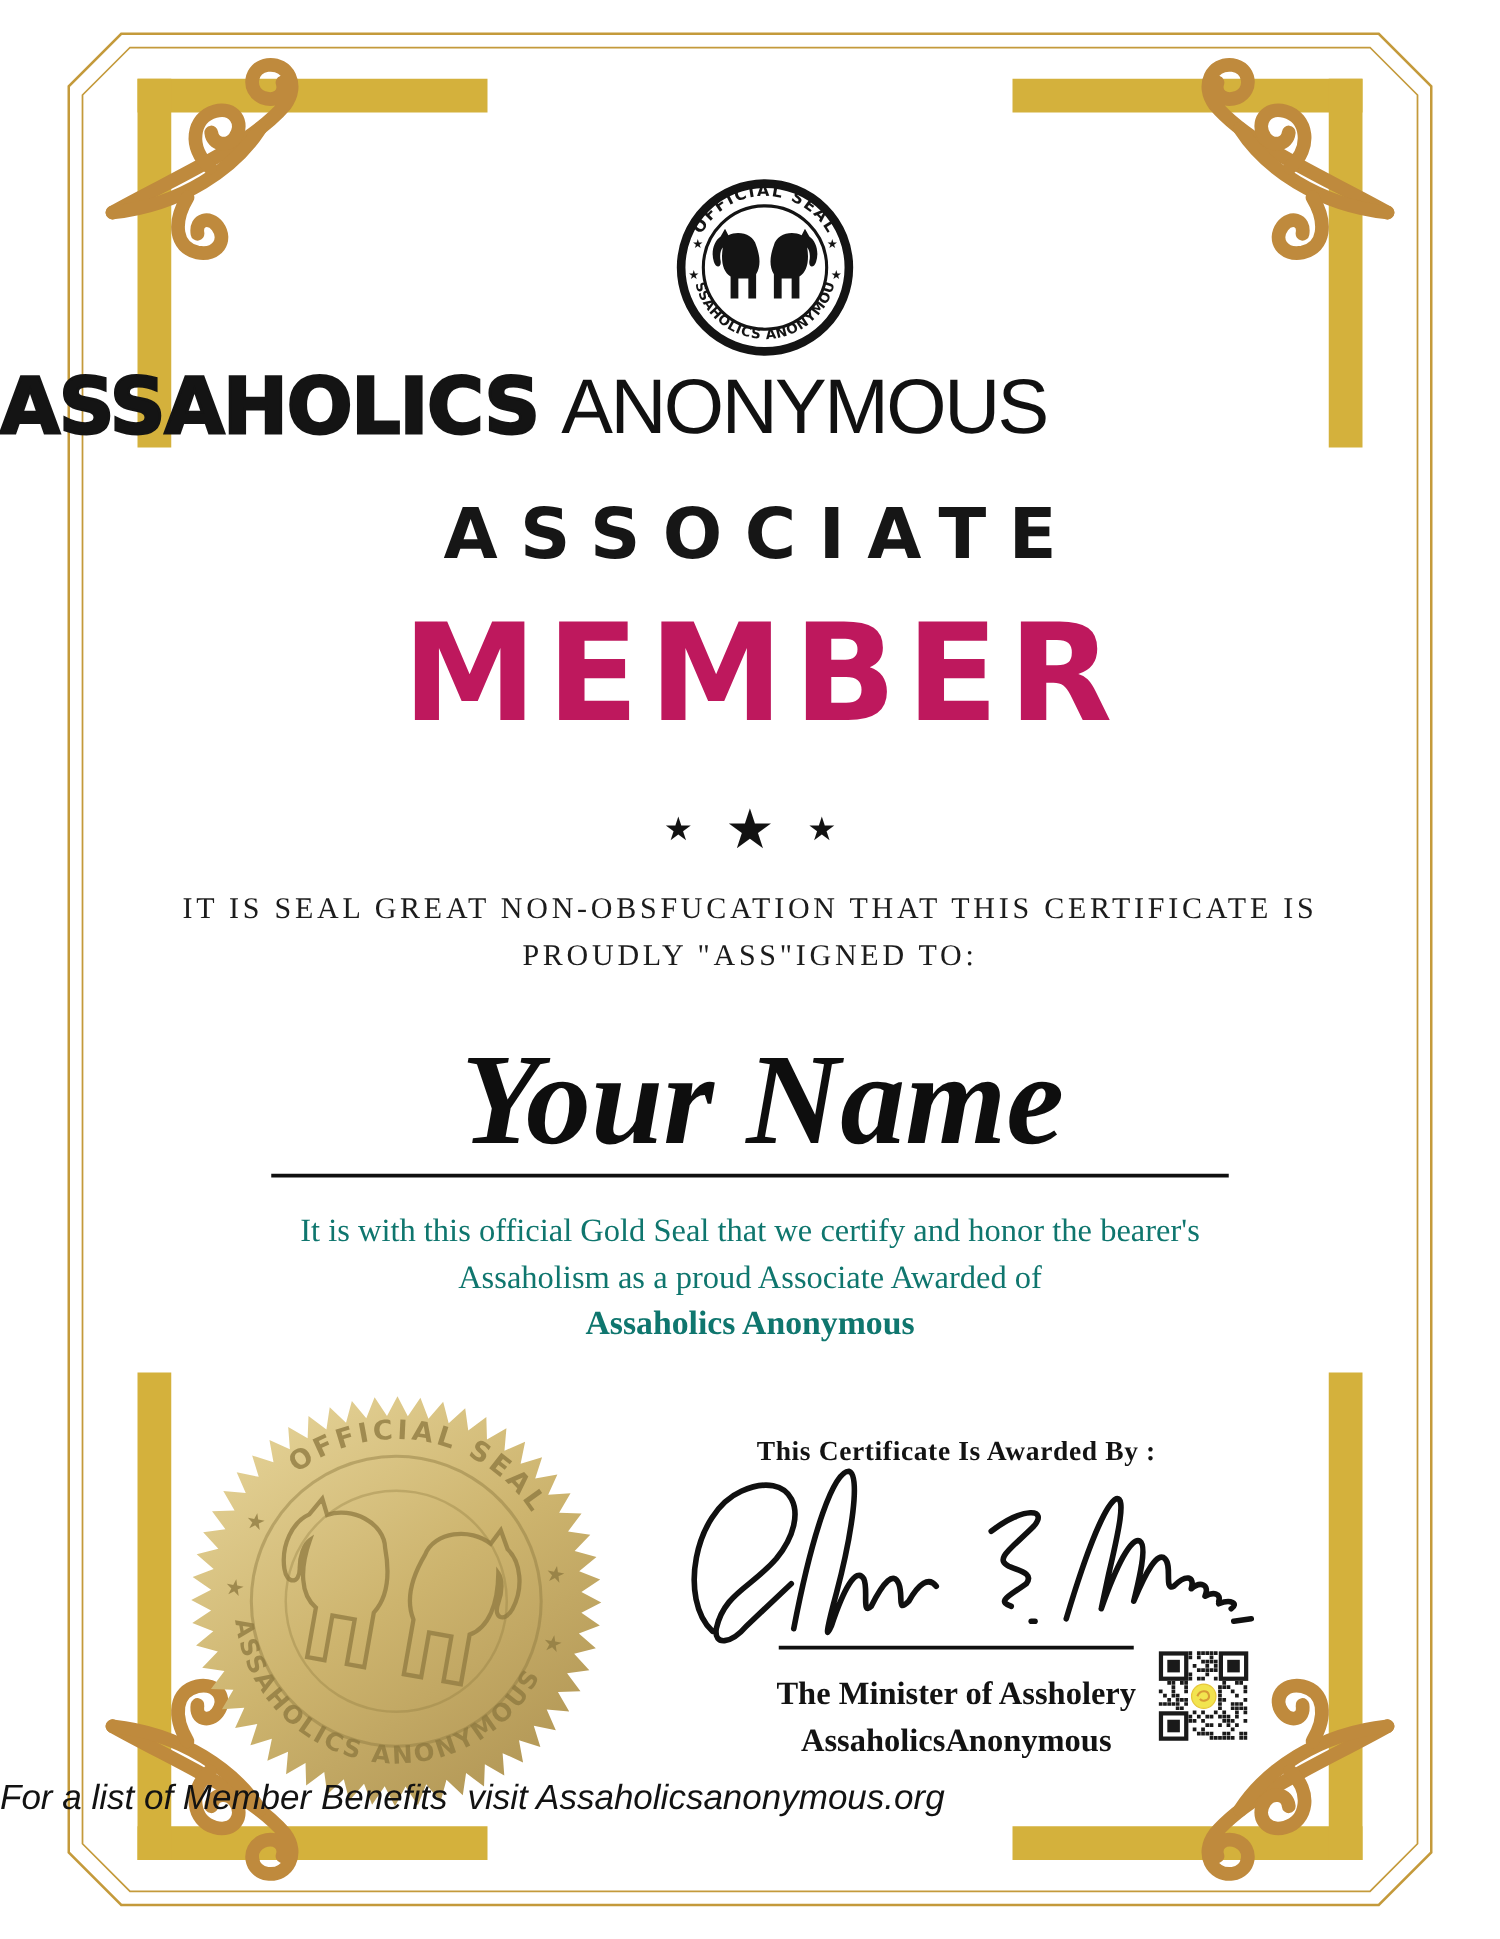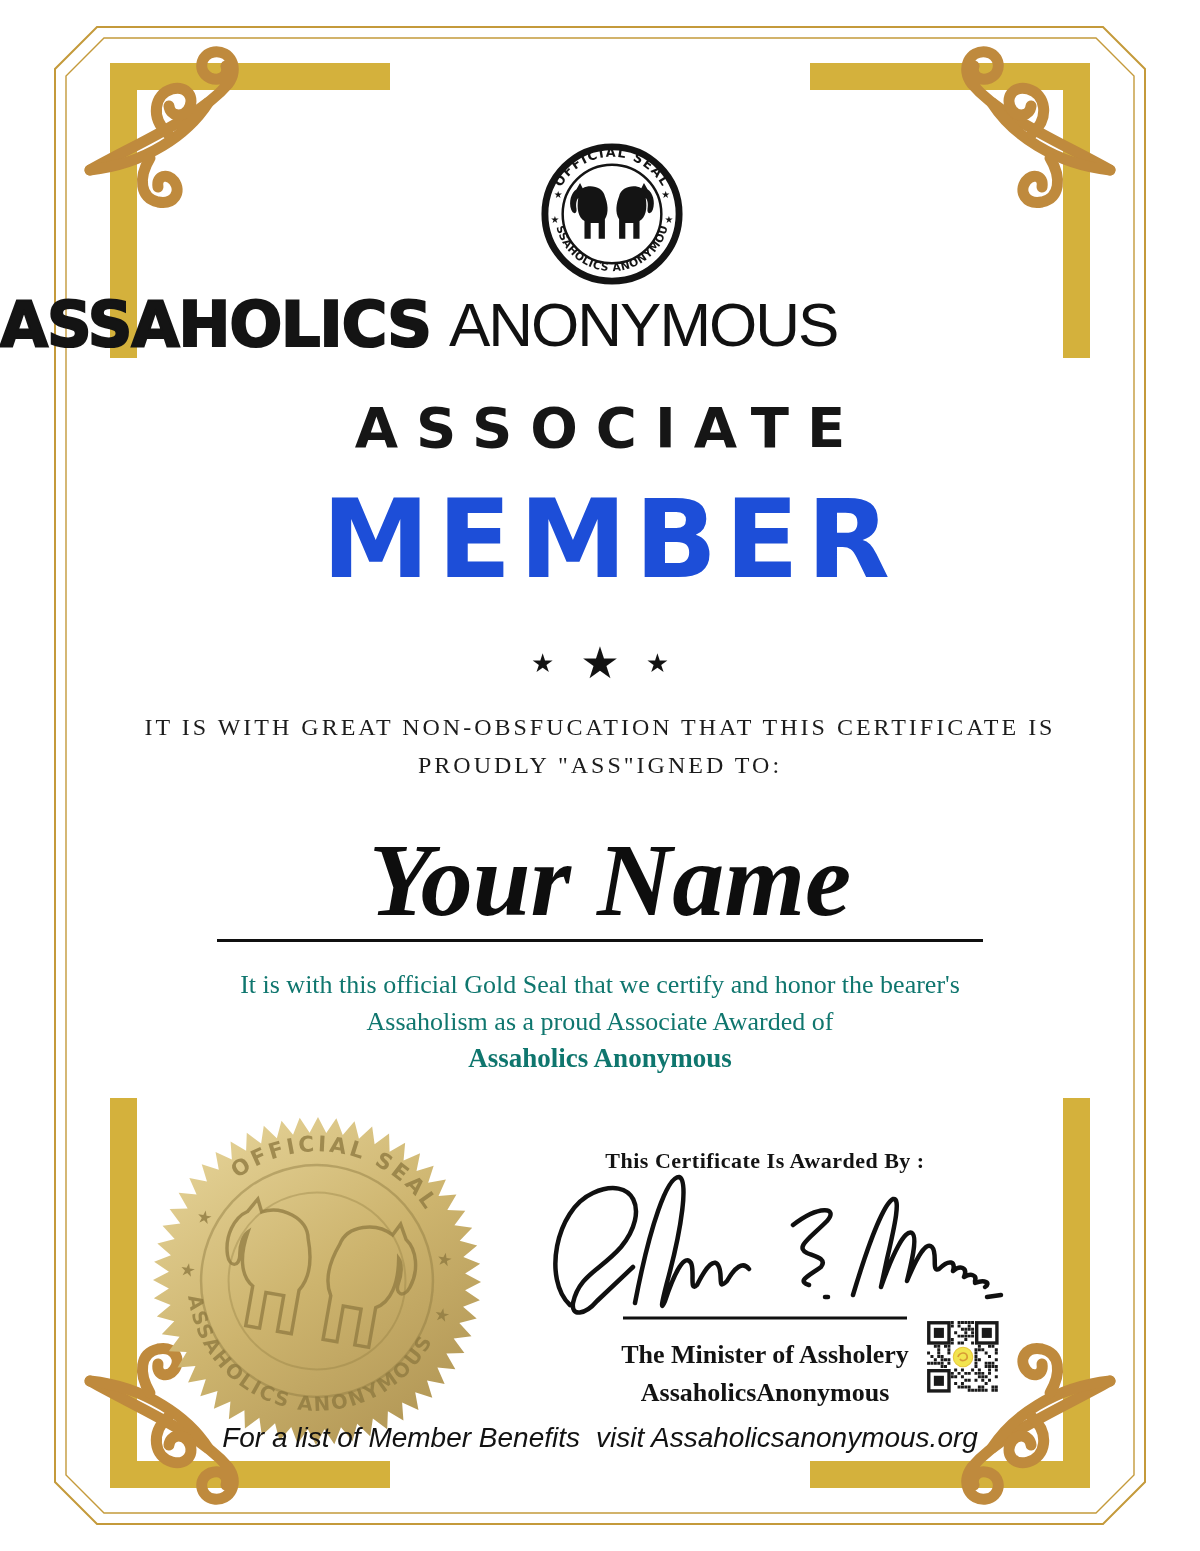--- a/index.html
+++ b/index.html
@@ -21,42 +21,42 @@
          align-items:baseline;gap:18px;}
   .brand-bold{font-family:"DejaVu Sans",sans-serif;font-weight:900;font-size:62px;
               letter-spacing:-1px;-webkit-text-stroke:2.2px #141414;color:#141414;line-height:1;}
   .brand-light{font-family:"Liberation Sans",sans-serif;font-weight:400;font-size:62px;
                letter-spacing:-2px;color:#111;line-height:1;}
   .tier{position:absolute;left:0;right:0;top:400px;text-align:center;
         font-family:"DejaVu Sans",sans-serif;font-weight:800;font-size:56px;
         letter-spacing:18px;text-indent:18px;color:#161616;line-height:1;}
   .member{position:absolute;left:12px;right:0;top:486px;text-align:center;
         font-family:"DejaVu Sans",sans-serif;font-weight:800;font-size:108px;
-        letter-spacing:8px;text-indent:8px;color:#1d4ed8;line-height:1;}
+        letter-spacing:8px;text-indent:8px;color:#be185d;line-height:1;}
   .stars{position:absolute;left:0;right:0;top:642px;display:flex;justify-content:center;
          align-items:center;gap:26px;color:#121212;}
   .star-sm{font-size:26px;line-height:1;}
   .star-lg{font-size:44px;line-height:1;}
   .intro{position:absolute;left:0;right:0;top:708px;text-align:center;
          font-size:24px;letter-spacing:3px;line-height:38px;color:#1c1c1c;}
   .name{position:absolute;left:0;right:0;top:824px;text-align:center;
         font-family:"Liberation Serif",serif;font-style:italic;font-weight:700;
         font-size:104px;line-height:1.08;color:#0e0e0e;padding-left:20px;}
   .name-line{position:absolute;left:217px;top:939px;width:766px;height:3px;background:#101010;}
   .certify{position:absolute;left:0;right:0;top:966px;text-align:center;
            font-size:26px;line-height:37px;color:#0f766e;}
   .certify .bold{font-weight:700;font-size:27px;}
   
   .award-label{position:absolute;left:530px;width:470px;top:1148px;text-align:center;
                font-weight:700;font-size:22px;letter-spacing:.5px;color:#131313;}
   .signature{position:absolute;left:535px;top:1155px;width:470px;height:185px;}
   .minister{position:absolute;left:530px;width:470px;top:1336px;text-align:center;
             font-weight:700;font-size:26px;line-height:38px;color:#131313;}
   .qr{position:absolute;left:924px;top:1318px;width:78px;height:78px;}
-  .footer{position:absolute;left:0;right:0;top:1422px;text-align:center;
+  .footer{position:absolute;left:0;right:0;top:1422px;
           font-family:"Liberation Sans",sans-serif;font-style:italic;font-size:28px;color:#121212;}
   .footer .gap{margin-left:16px;}
   .topseal{position:absolute;left:538px;top:140px;width:148px;height:148px;}
   .goldseal{position:absolute;left:150px;top:1114px;width:334px;height:334px;}
 </style>
 </head>
 <body>
 
 <div class="page">
 
@@ -130,21 +130,21 @@
   <div class="tier">ASSOCIATE</div>
   <div class="member">MEMBER</div>
 
   <div class="stars">
     <span class="star-sm">★</span>
     <span class="star-lg">★</span>
     <span class="star-sm">★</span>
   </div>
 
   <div class="intro">
-    <div>IT IS WITH GREAT NON-OBSFUCATION THAT THIS CERTIFICATE IS</div>
+    <div>IT IS SEAL GREAT NON-OBSFUCATION THAT THIS CERTIFICATE IS</div>
     <div>PROUDLY "ASS"IGNED TO:</div>
   </div>
 
   <div class="name">Your Name</div>
   <div class="name-line"></div>
 
   <div class="certify">
     <div>It is with this official Gold Seal that we certify and honor the bearer's</div>
     <div>Assaholism as a proud Associate Awarded of</div>
     <div class="bold">Assaholics Anonymous</div>

